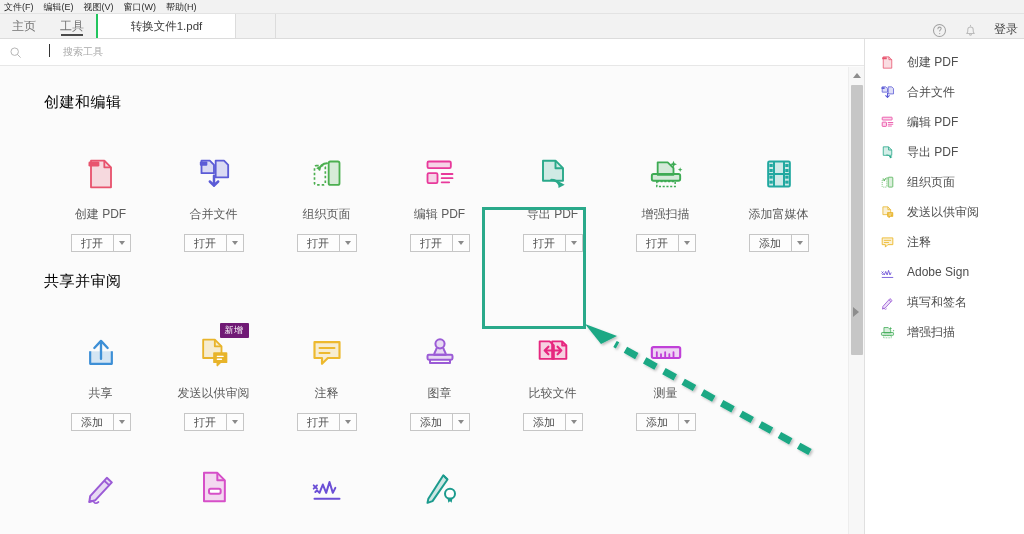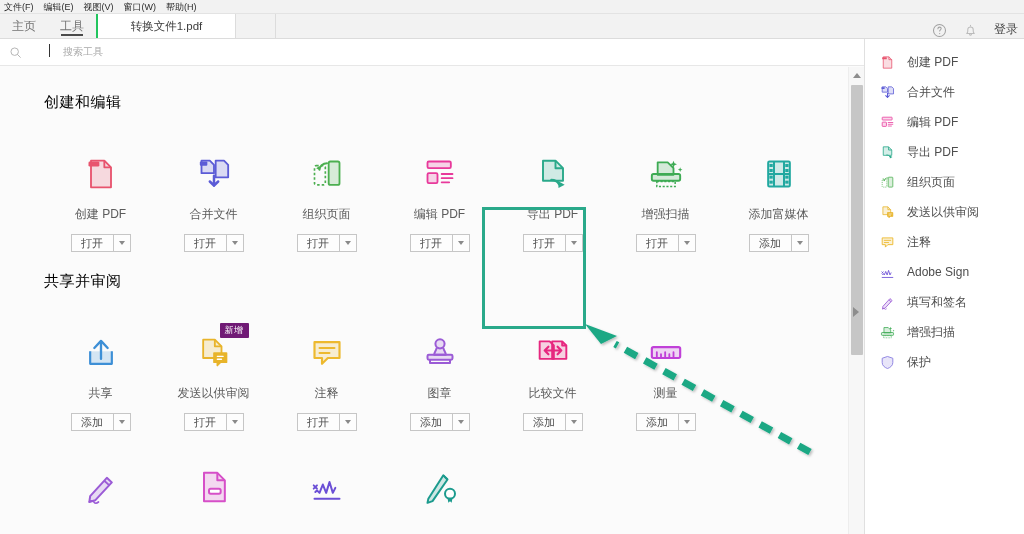--- a/index.html
+++ b/index.html
@@ -571,20 +571,14 @@
       <div class="side-item">
         <span class="sico"><svg width="17" height="17" viewBox="0 0 48 48" fill="none">
             <path d="M14 10h12l7 7v8H14z" fill="#3eab5433" stroke="#3eab54" stroke-width="2.2" stroke-linejoin="round"></path>
         <rect x="7" y="24" width="34" height="8" rx="2" fill="#3eab5433" stroke="#3eab54" stroke-width="2.3"></rect>
         <rect x="13" y="33" width="22" height="6" fill="none" stroke="#3eab54" stroke-width="1.8" stroke-dasharray="2.5 2"></rect>
         <path d="M33 8l1.2 3 3 1.2-3 1.2L33 16.5l-1.2-3-3-1.2 3-1.2z" fill="#3eab54"></path>
         <path d="M41 16l.8 2 2 .8-2 .8-.8 2-.8-2-2-.8 2-.8z" fill="#3eab54"></path>
           </svg></span>
         <span class="slabel">增强扫描</span>
       </div>
-      <div class="side-item">
-        <span class="sico"><svg width="17" height="17" viewBox="0 0 48 48" fill="none">
-            <path d="M24 7 39 12v12c0 9-7 14-15 17-8-3-15-8-15-17V12z" fill="#8a7fe033" stroke="#8a7fe0" stroke-width="2.6" stroke-linejoin="round"></path>
-          </svg></span>
-        <span class="slabel">保护</span>
-      </div>
     </div>
 </div>
 
 </body></html>

